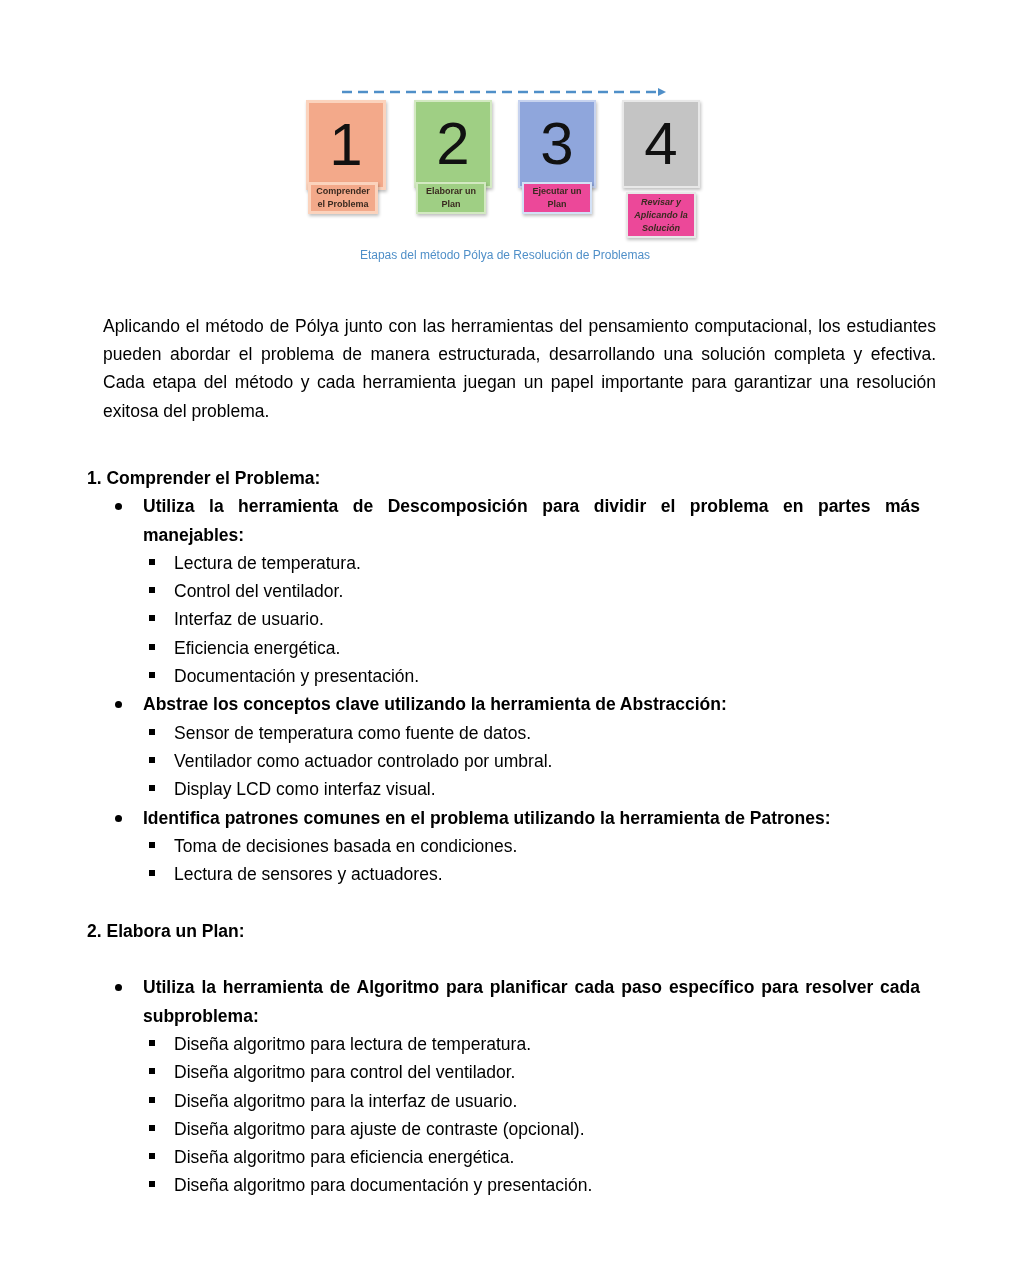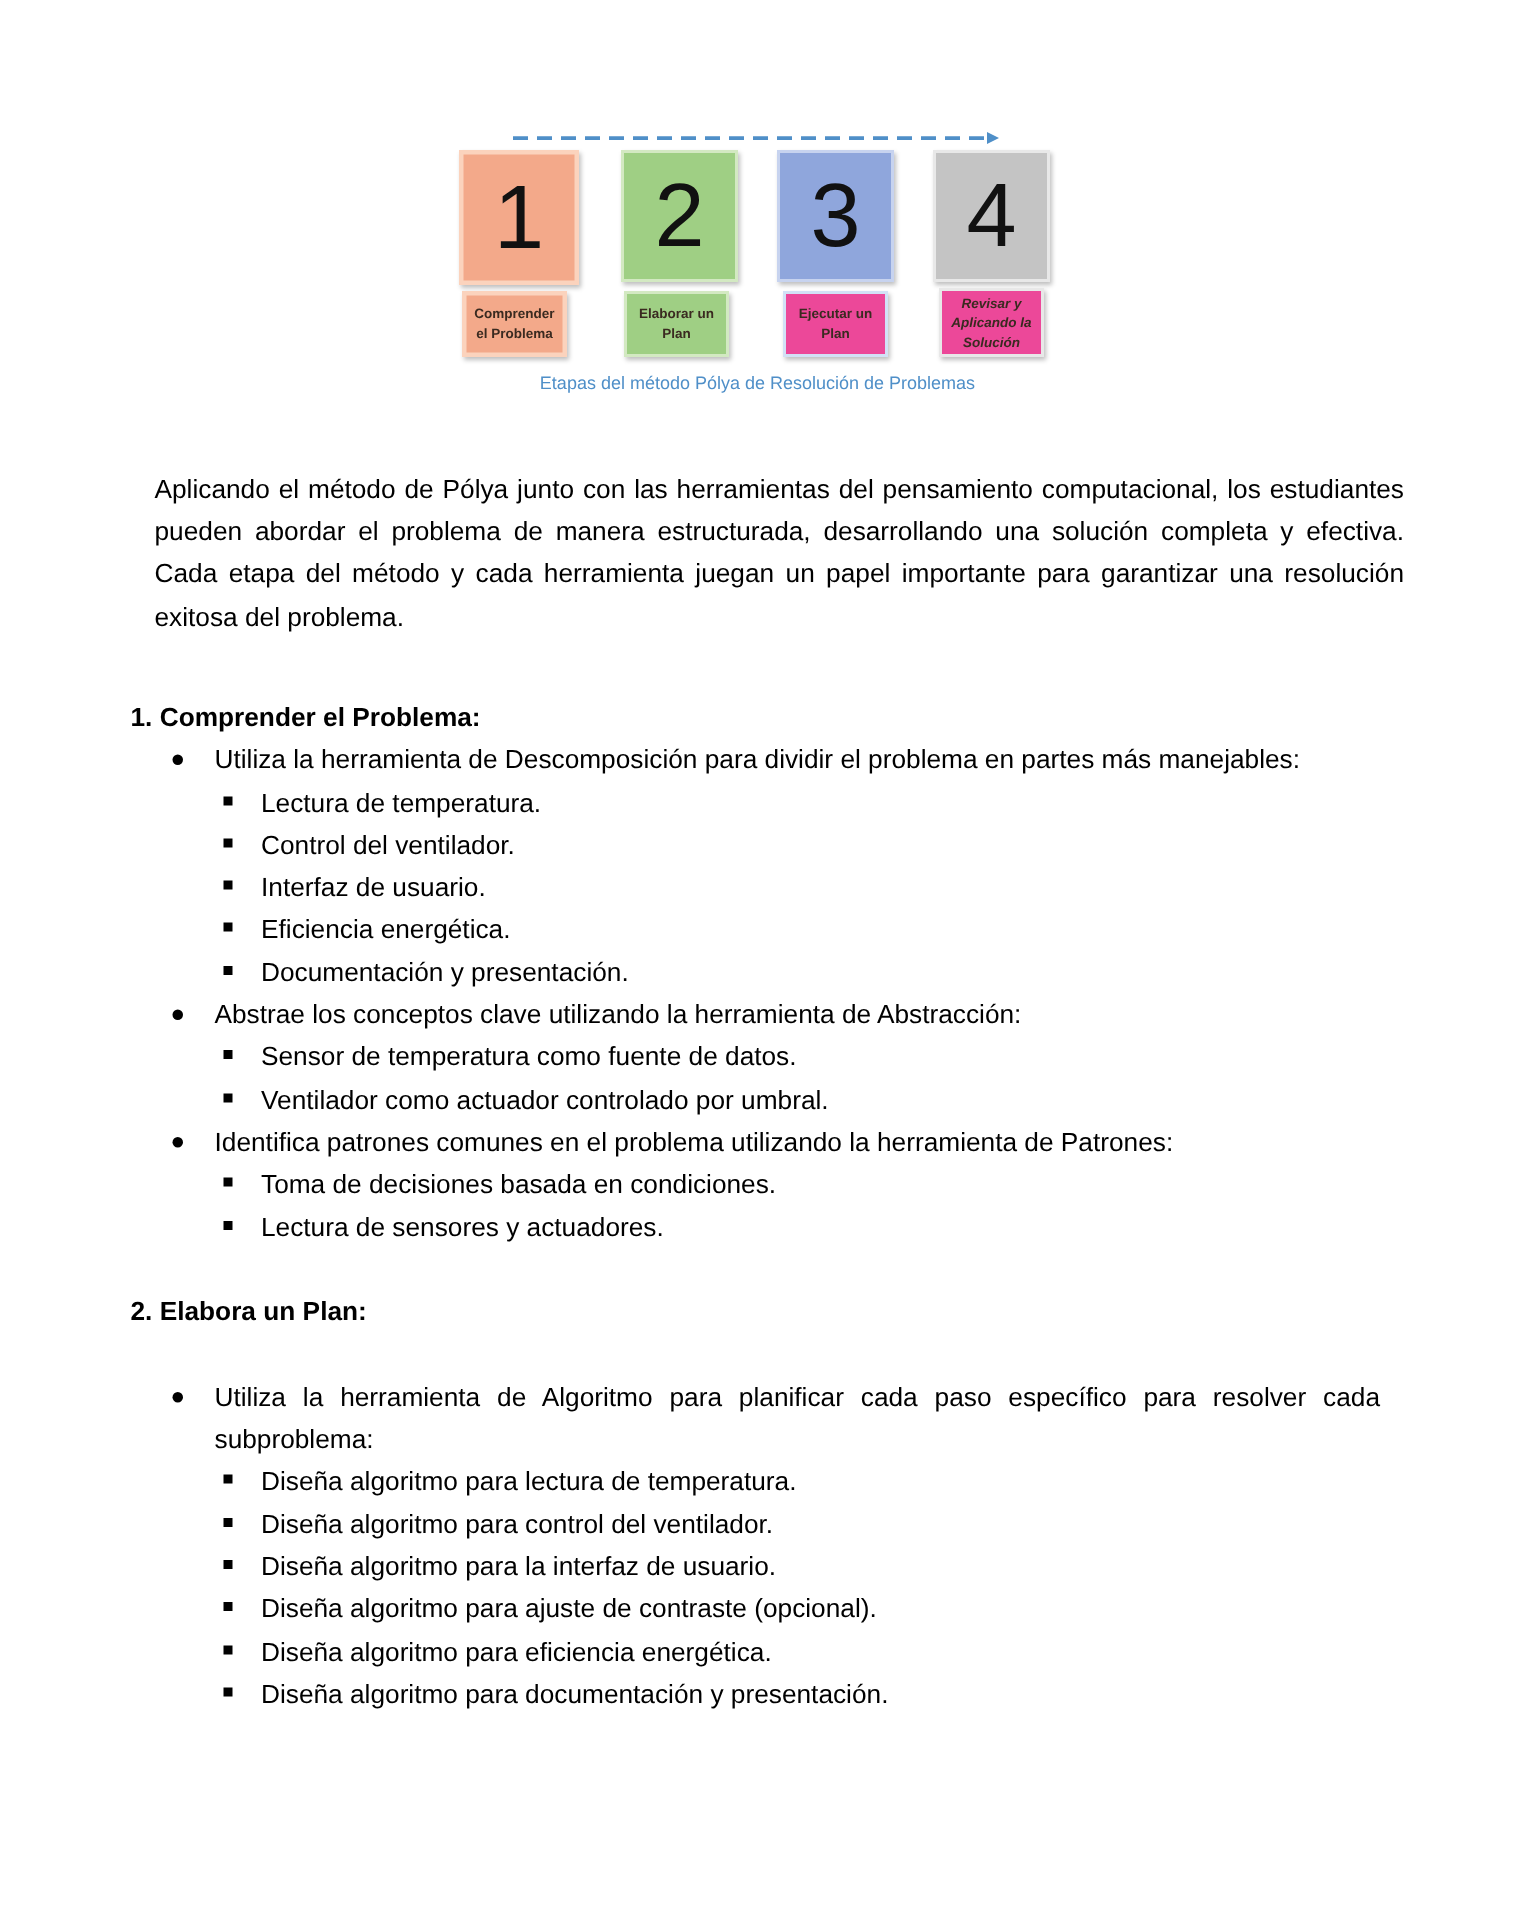--- a/index.html
+++ b/index.html
@@ -5,37 +5,37 @@
   html, body { margin: 0; padding: 0; background: #ffffff; }
   body { width: 1009px; height: 1288px; position: relative; overflow: hidden;
          font-family: "Liberation Sans", sans-serif; color: #000; }
 
   
   .diagram { position: absolute; left: 300px; top: 82px; width: 410px; height: 186px; }
   .arrow { position: absolute; left: 42px; top: 6px; width: 324px; height: 8px; }
   .tile { position: absolute; box-shadow: 1px 2px 3px rgba(0,0,0,0.25); }
   .num-tile { top: 18px; width: 74px; height: 84px; display: flex; align-items: center; justify-content: center;
               font-family: "Liberation Sans", sans-serif; font-size: 60px; color: #111; line-height: 1; }
-  .lbl-tile { top: 112px; width: 70px; height: 44px; display: flex; align-items: center; justify-content: center;
+  .lbl-tile { top: 100px; width: 70px; height: 32px; display: flex; align-items: center; justify-content: center;
               text-align: center; font-size: 9px; font-weight: bold; color: #3a2a20; line-height: 13px; padding: 0 2px; box-sizing: border-box; }
   .t1 { left: 6px; background: #f3a98a; border: 3px solid #fbd3bd; }
   .t2 { left: 114px; background: #9fcf84; border: 2px solid #d3e9c2; }
   .t3 { left: 218px; background: #8fa6dc; border: 2px solid #c7d3ef; }
   .t4 { left: 322px; background: #c4c4c4; border: 2px solid #e8e8e8; }
   .l1 { left: 8px; background: #f3a98a; border: 3px solid #fbd3bd; }
   .l2 { left: 116px; background: #9fcf84; border: 2px solid #d3e9c2; }
   .l3 { left: 222px; background: #ec4899; border: 2px solid #d3e1f6; }
   .l4 { left: 326px; background: #ec4899; border: 2px solid #e8e8e8; height: 46px; top: 110px; font-style: italic; }
   .caption { position: absolute; left: 0; right: 0; top: 166px; text-align: center; font-size: 12px; font-weight: normal; color: #4f8fc8; }
 
   
   .para { position: absolute; left: 87px; width: 833px; top: 296px; font-size: 17.5px; line-height: 28.2px; text-align: justify; }
   .section { position: absolute; left: 87px; width: 833px; font-size: 17.5px; line-height: 28.3px; }
   .h { font-weight: bold; }
-  .bul { position: relative; padding-left: 56px; font-weight: normal; text-align: justify; }
+  .bul { position: relative; padding-left: 56px; font-weight: bold; text-align: justify; }
   .bul .dot { position: absolute; left: 28px; top: 11px; width: 7px; height: 7px; border-radius: 50%; background: #000; }
   .sub { position: relative; padding-left: 87px; }
   .sub .sq { position: absolute; left: 62px; top: 10px; width: 6px; height: 6px; background: #000; }
   .gap { height: 28.3px; }
 </style>
 </head>
 <body>
 
 <div class="diagram">
   <svg class="arrow" viewBox="0 0 324 8">
@@ -93,20 +93,21 @@
   <div class="bul"><span class="dot"></span><span>Utiliza la herramienta de Descomposición para dividir el problema en partes más manejables:</span></div>
   <div class="sub"><span class="sq"></span><span>Lectura de temperatura.</span></div>
   <div class="sub"><span class="sq"></span><span>Control del ventilador.</span></div>
   <div class="sub"><span class="sq"></span><span>Interfaz de usuario.</span></div>
   <div class="sub"><span class="sq"></span><span>Eficiencia energética.</span></div>
   <div class="sub"><span class="sq"></span><span>Documentación y presentación.</span></div>
 
   <div class="bul"><span class="dot"></span><span>Abstrae los conceptos clave utilizando la herramienta de Abstracción:</span></div>
   <div class="sub"><span class="sq"></span><span>Sensor de temperatura como fuente de datos.</span></div>
   <div class="sub"><span class="sq"></span><span>Ventilador como actuador controlado por umbral.</span></div>
+  <div class="sub"><span class="sq"></span><span>Display LCD como interfaz visual.</span></div>
 
   <div class="bul"><span class="dot"></span><span>Identifica patrones comunes en el problema utilizando la herramienta de Patrones:</span></div>
   <div class="sub"><span class="sq"></span><span>Toma de decisiones basada en condiciones.</span></div>
   <div class="sub"><span class="sq"></span><span>Lectura de sensores y actuadores.</span></div>
 
   <div class="gap"></div>
 
   <div class="h">2. Elabora un Plan:</div>
   <div class="gap"></div>
 

